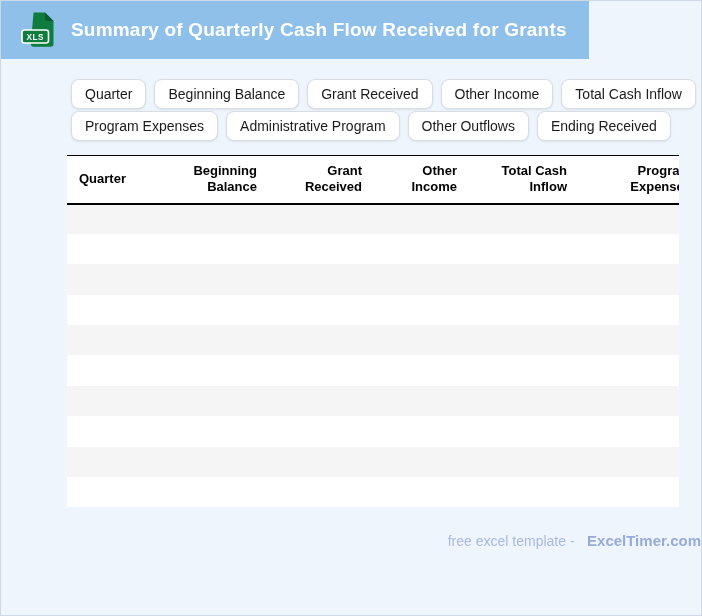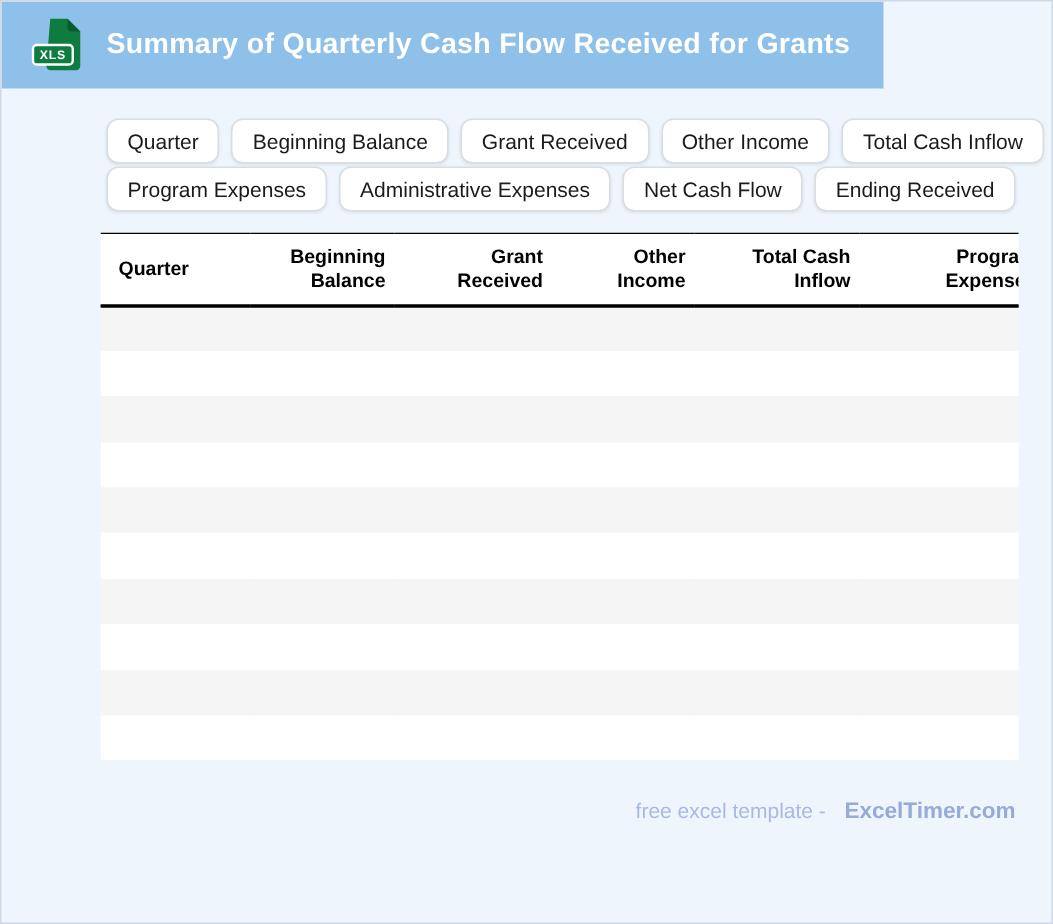--- a/index.html
+++ b/index.html
@@ -86,21 +86,20 @@
   thead th.align-right { text-align: right; }
 
   tbody tr { height: 30.4px; }
   tbody tr:nth-child(odd)  td { background: var(--stripe, #f5f5f5); }
   tbody tr:nth-child(even) td { background: #ffffff; }
   tbody td { border: none; font-size: 13px; }
 
   
   .footer {
     margin-top: 25px;
-    padding-right: 24px;
     text-align: right;
     white-space: nowrap;
   }
   .footer .free-text {
     color: var(--footer-text, #a9b9e2);
     font-size: 14px;
   }
   .footer .brand {
     color: var(--footer-brand, #97abd9);
     font-size: 15px;
@@ -124,22 +123,22 @@
     <h1>Summary of Quarterly Cash Flow Received for Grants</h1>
   </header>
 
   <div class="chips" id="chips">
       <button class="chip">Quarter</button>
       <button class="chip">Beginning Balance</button>
       <button class="chip">Grant Received</button>
       <button class="chip">Other Income</button>
       <button class="chip">Total Cash Inflow</button>
       <button class="chip">Program Expenses</button>
-      <button class="chip">Administrative Expenses</button>
-      <button class="chip">Net Cash Flow</button>
+      <button class="chip">Administrative Program</button>
+      <button class="chip">Other Outflows</button>
       <button class="chip">Ending Received</button>
     </div>
 
   <div class="table-wrap">
     <table>
       <colgroup>
         <col class="c0">
           <col class="c1">
           <col class="c2">
         <col class="c3">

